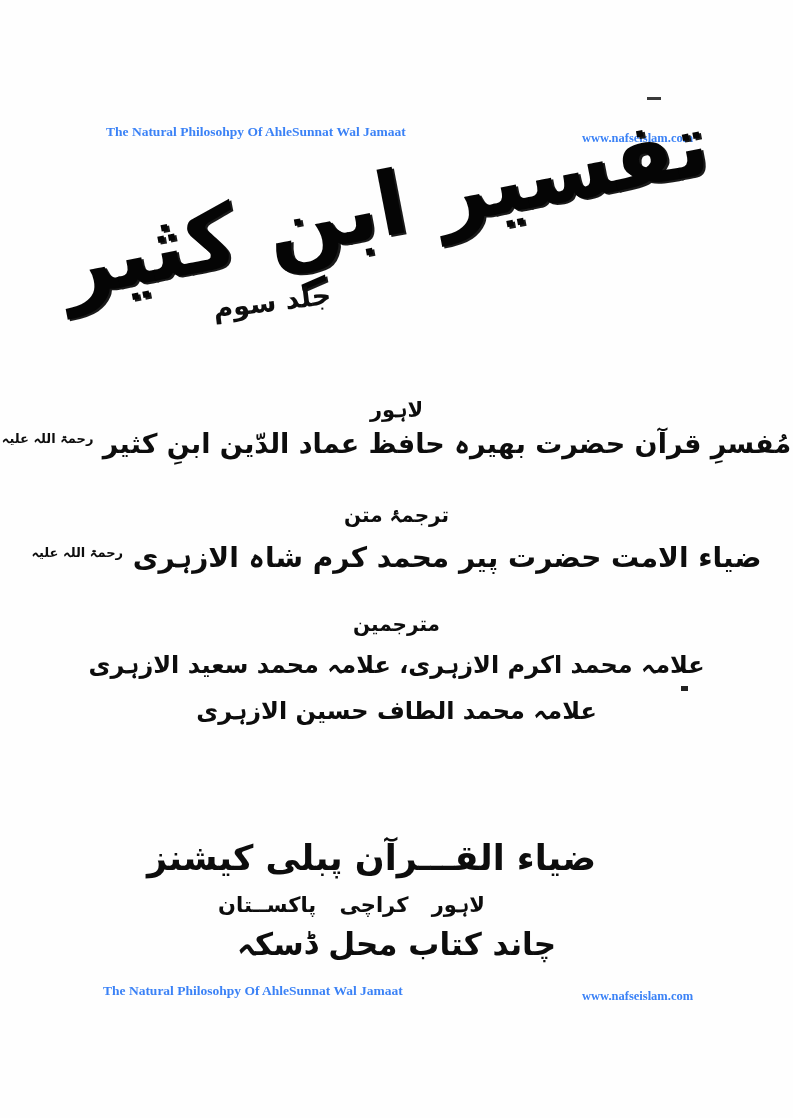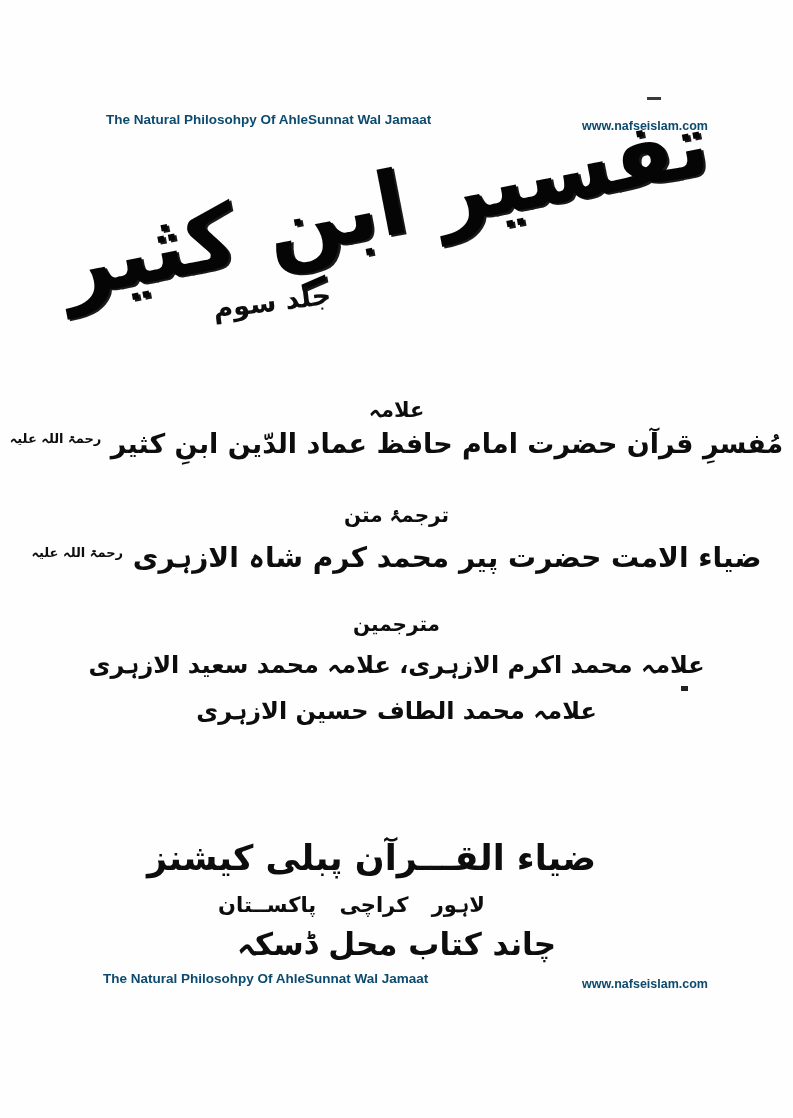--- a/index.html
+++ b/index.html
@@ -3,22 +3,22 @@
 <meta charset="utf-8">
 <style>
   html,body { margin:0; padding:0; background:#e8e8e8; }
   .page {
     position:relative; width:793px; height:1118px;
     background:#fefefe; overflow:hidden; margin:0 auto;
     font-family:"DejaVu Sans", sans-serif; color:#161616;
   }
   
   .latin {
-    position:absolute; font-family:Liberation Sans, sans-serif;
-    font-weight:700; color:#0c4a6e; white-space:nowrap;
+    position:absolute; font-family:Liberation Serif, serif;
+    font-weight:700; color:#3b82f6; white-space:nowrap;margin-top:12px;
   }
   .hdr-left  { left:106px; top:112px; font-size:13.5px; }
   .hdr-right { left:582px; top:119px; font-size:12.5px; }
   .ftr-left  { left:103px; top:971px; font-size:13.5px; }
   .ftr-right { left:582px; top:977px; font-size:12.5px; }
   .hdr-dash  { position:absolute; left:647px; top:97px; width:14px; height:3px; background:#3a3a3a; }
   .speck     { position:absolute; left:681px; top:686px; width:7px; height:5px; background:#222; }
 
   
   .u {
@@ -65,23 +65,23 @@
 
   <div class="latin hdr-left">The Natural Philosohpy Of AhleSunnat Wal Jamaat</div>
   <div class="hdr-dash"></div>
   <div class="latin hdr-right">www.nafseislam.com</div>
 
   <div class="title-wrap">
     <span class="title-main">تفسیر ابنِ کثیر</span>
   </div>
   <div class="volume">جلد سوم</div>
 
-  <div class="u line-taleef">علامہ</div>
+  <div class="u line-taleef">لاہور</div>
   <div class="u line-author">
-    <span>مُفسرِ قرآن حضرت امام حافظ عماد الدّین ابنِ کثیر</span>
+    <span>مُفسرِ قرآن حضرت بھیرہ حافظ عماد الدّین ابنِ کثیر</span>
     <span class="honorific">رحمۃ اللہ علیہ</span>
   </div>
 
   <div class="u line-zia">
     <span>ضیاء الامت حضرت پیر محمد کرم شاہ الازہری</span>
     <span class="honorific">رحمۃ اللہ علیہ</span>
   </div>
   <div class="u line-tarjuma">ترجمۂ متن</div>
 
   <div class="u line-mutarjimeen">مترجمین</div>

